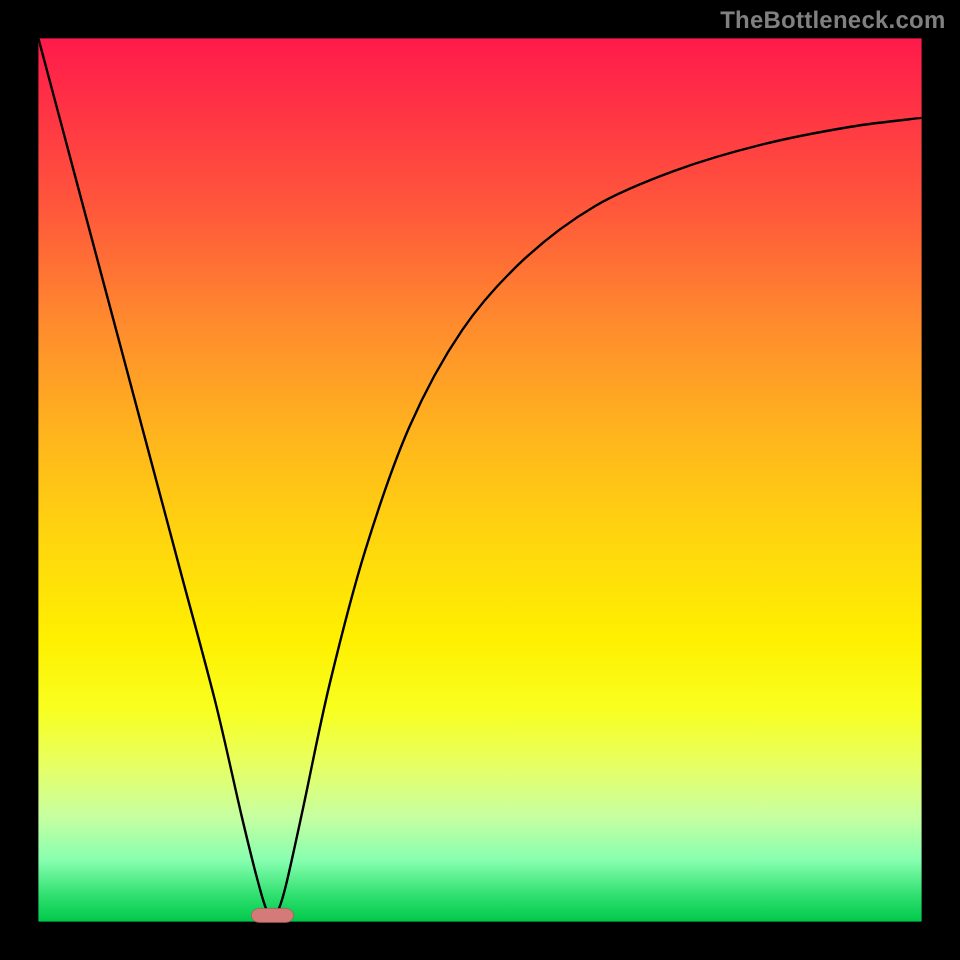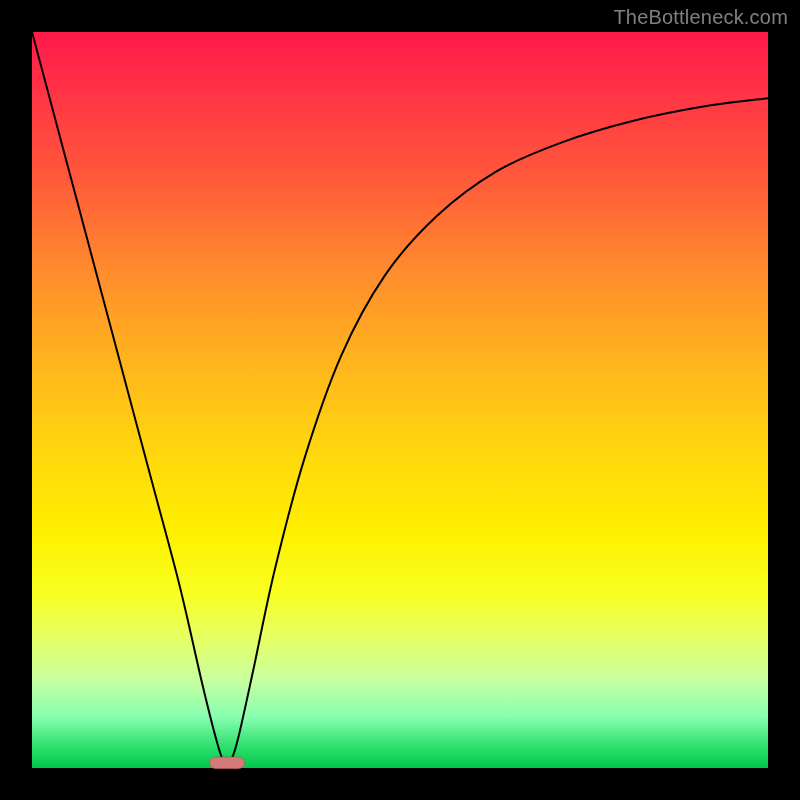--- a/index.html
+++ b/index.html
@@ -48,21 +48,21 @@
     width: 736px;
     height: 736px;
     overflow: visible;
   }
   .watermark {
     position: absolute;
     top: 6px;
     right: 12px;
     color: #808080;
     font-size: 20px;
-    font-weight: 400;
+    font-weight: 700;
     letter-spacing: 0.2px;
     user-select: none;
   }
   .marker {
     fill: #d47a78;
     stroke: #a05050;
     stroke-width: 0.5;
   }
   .curve {
     fill: none;

